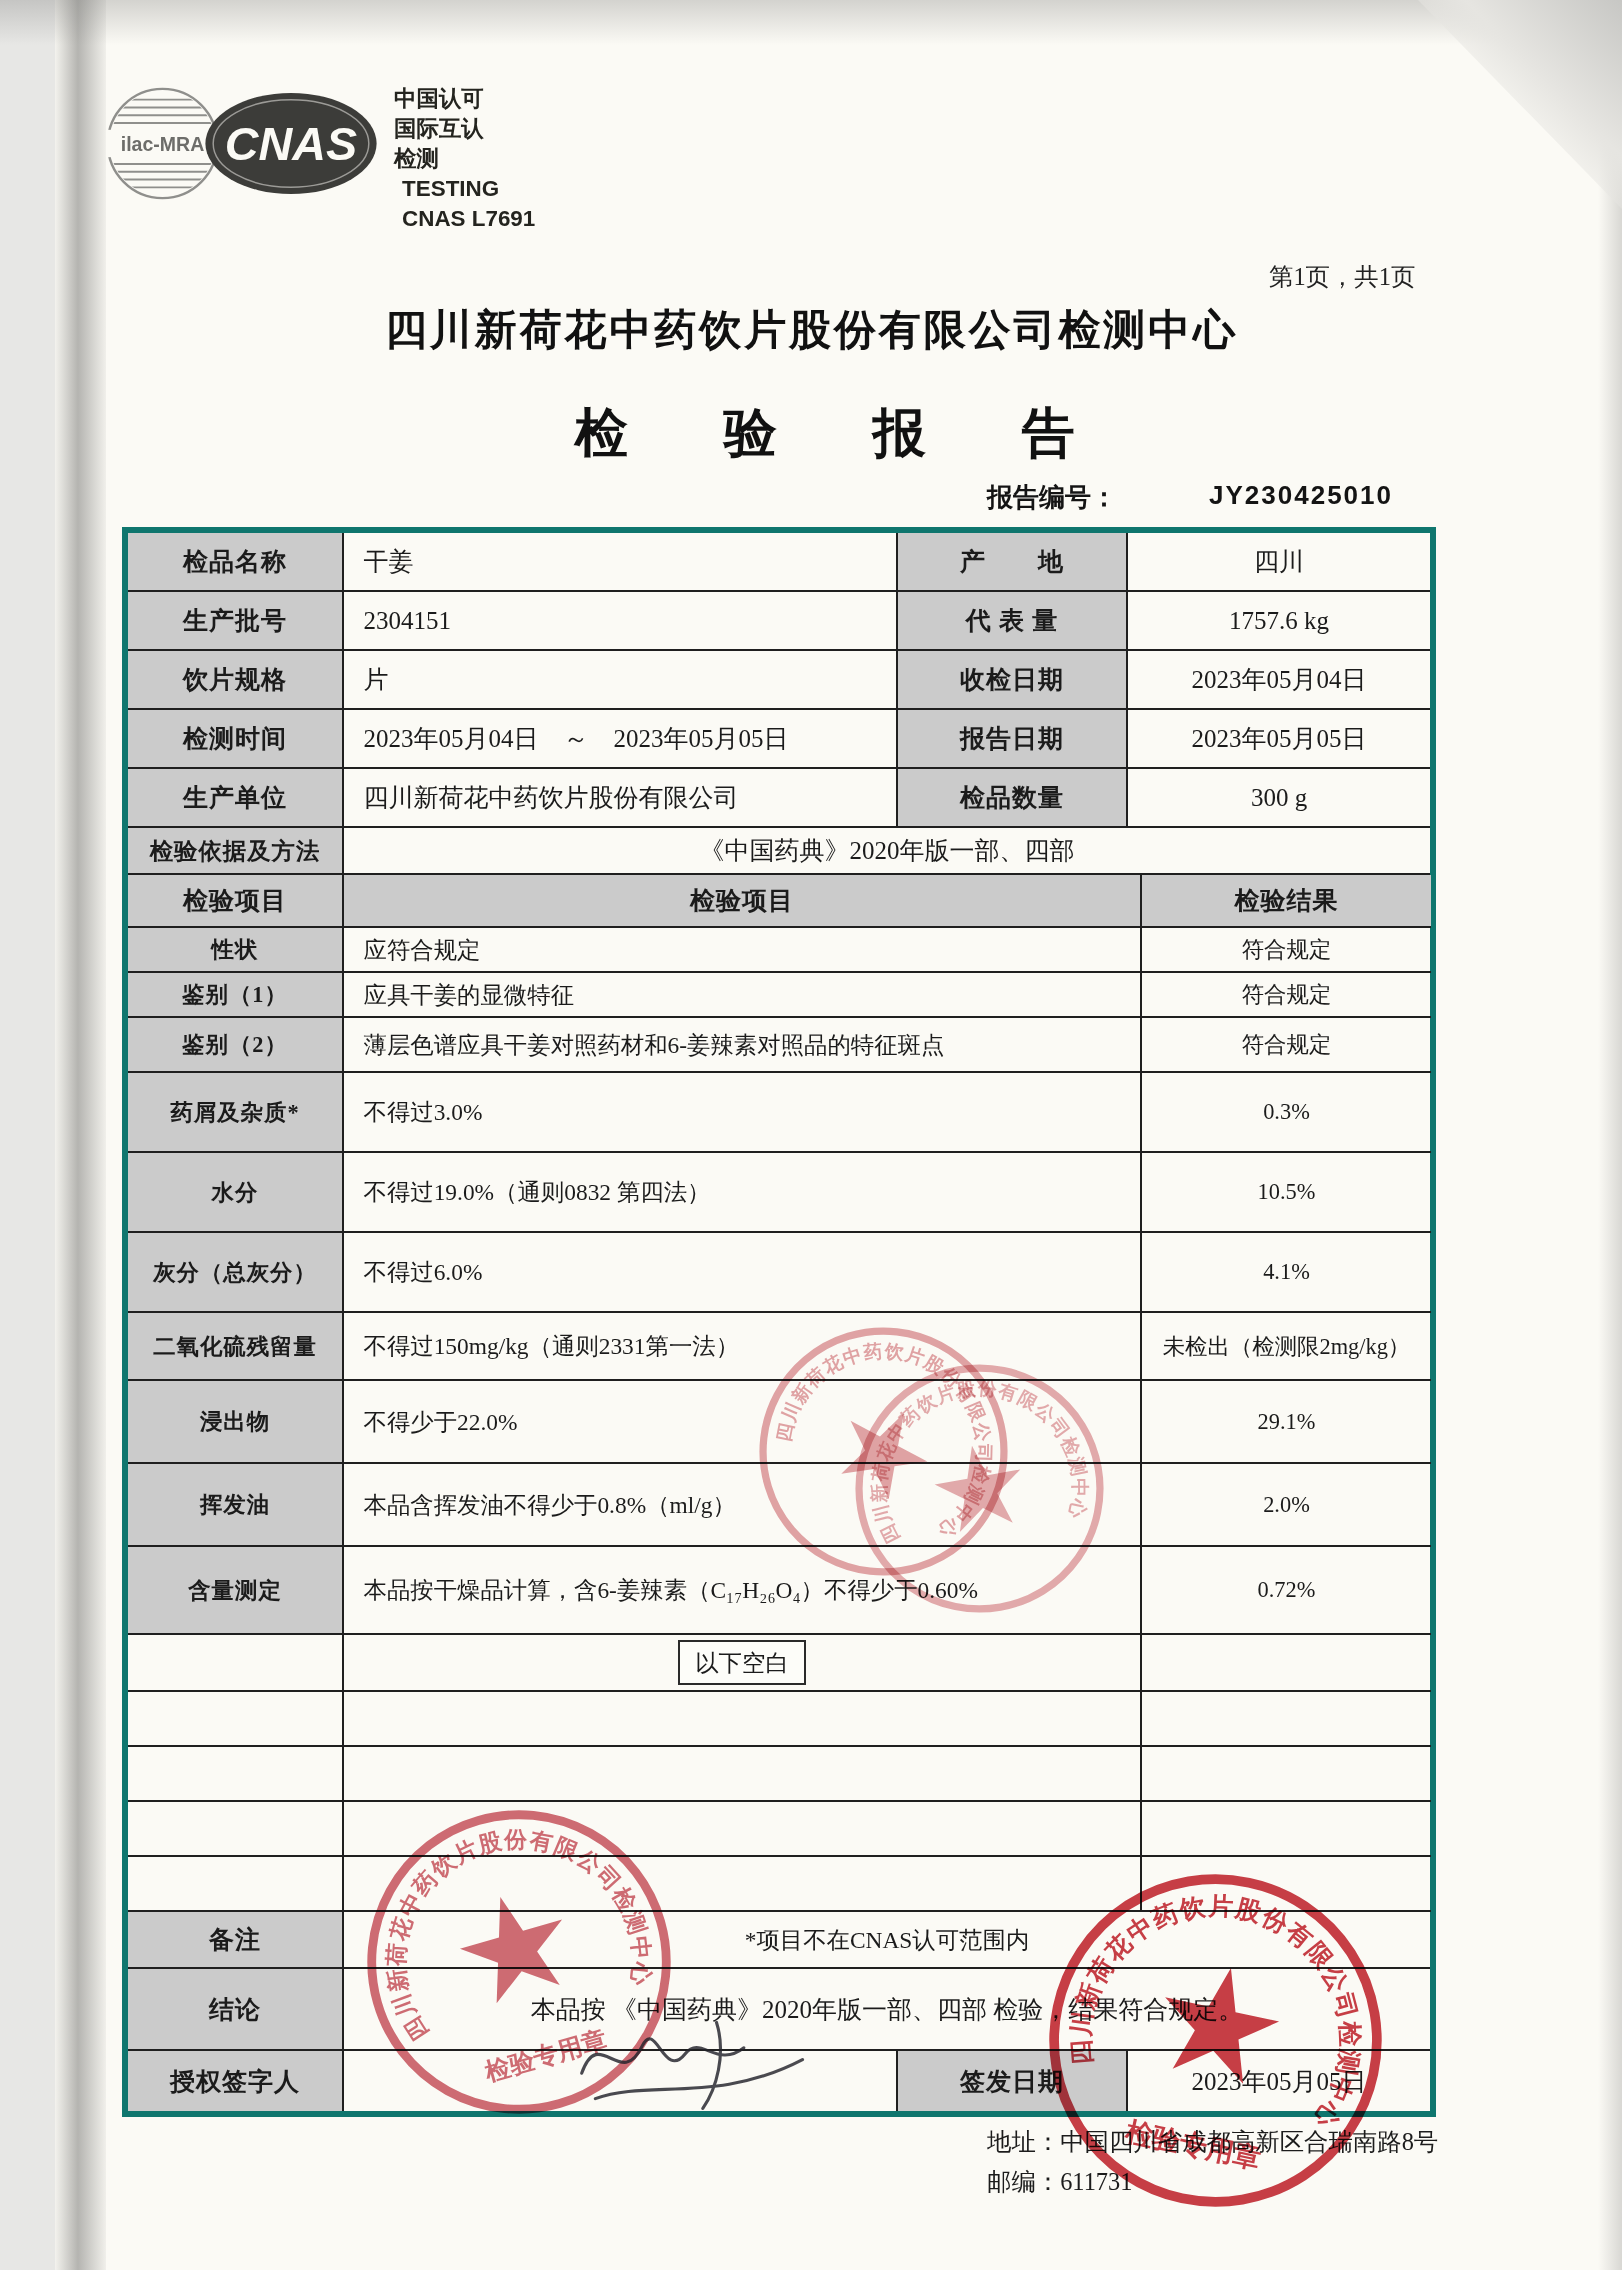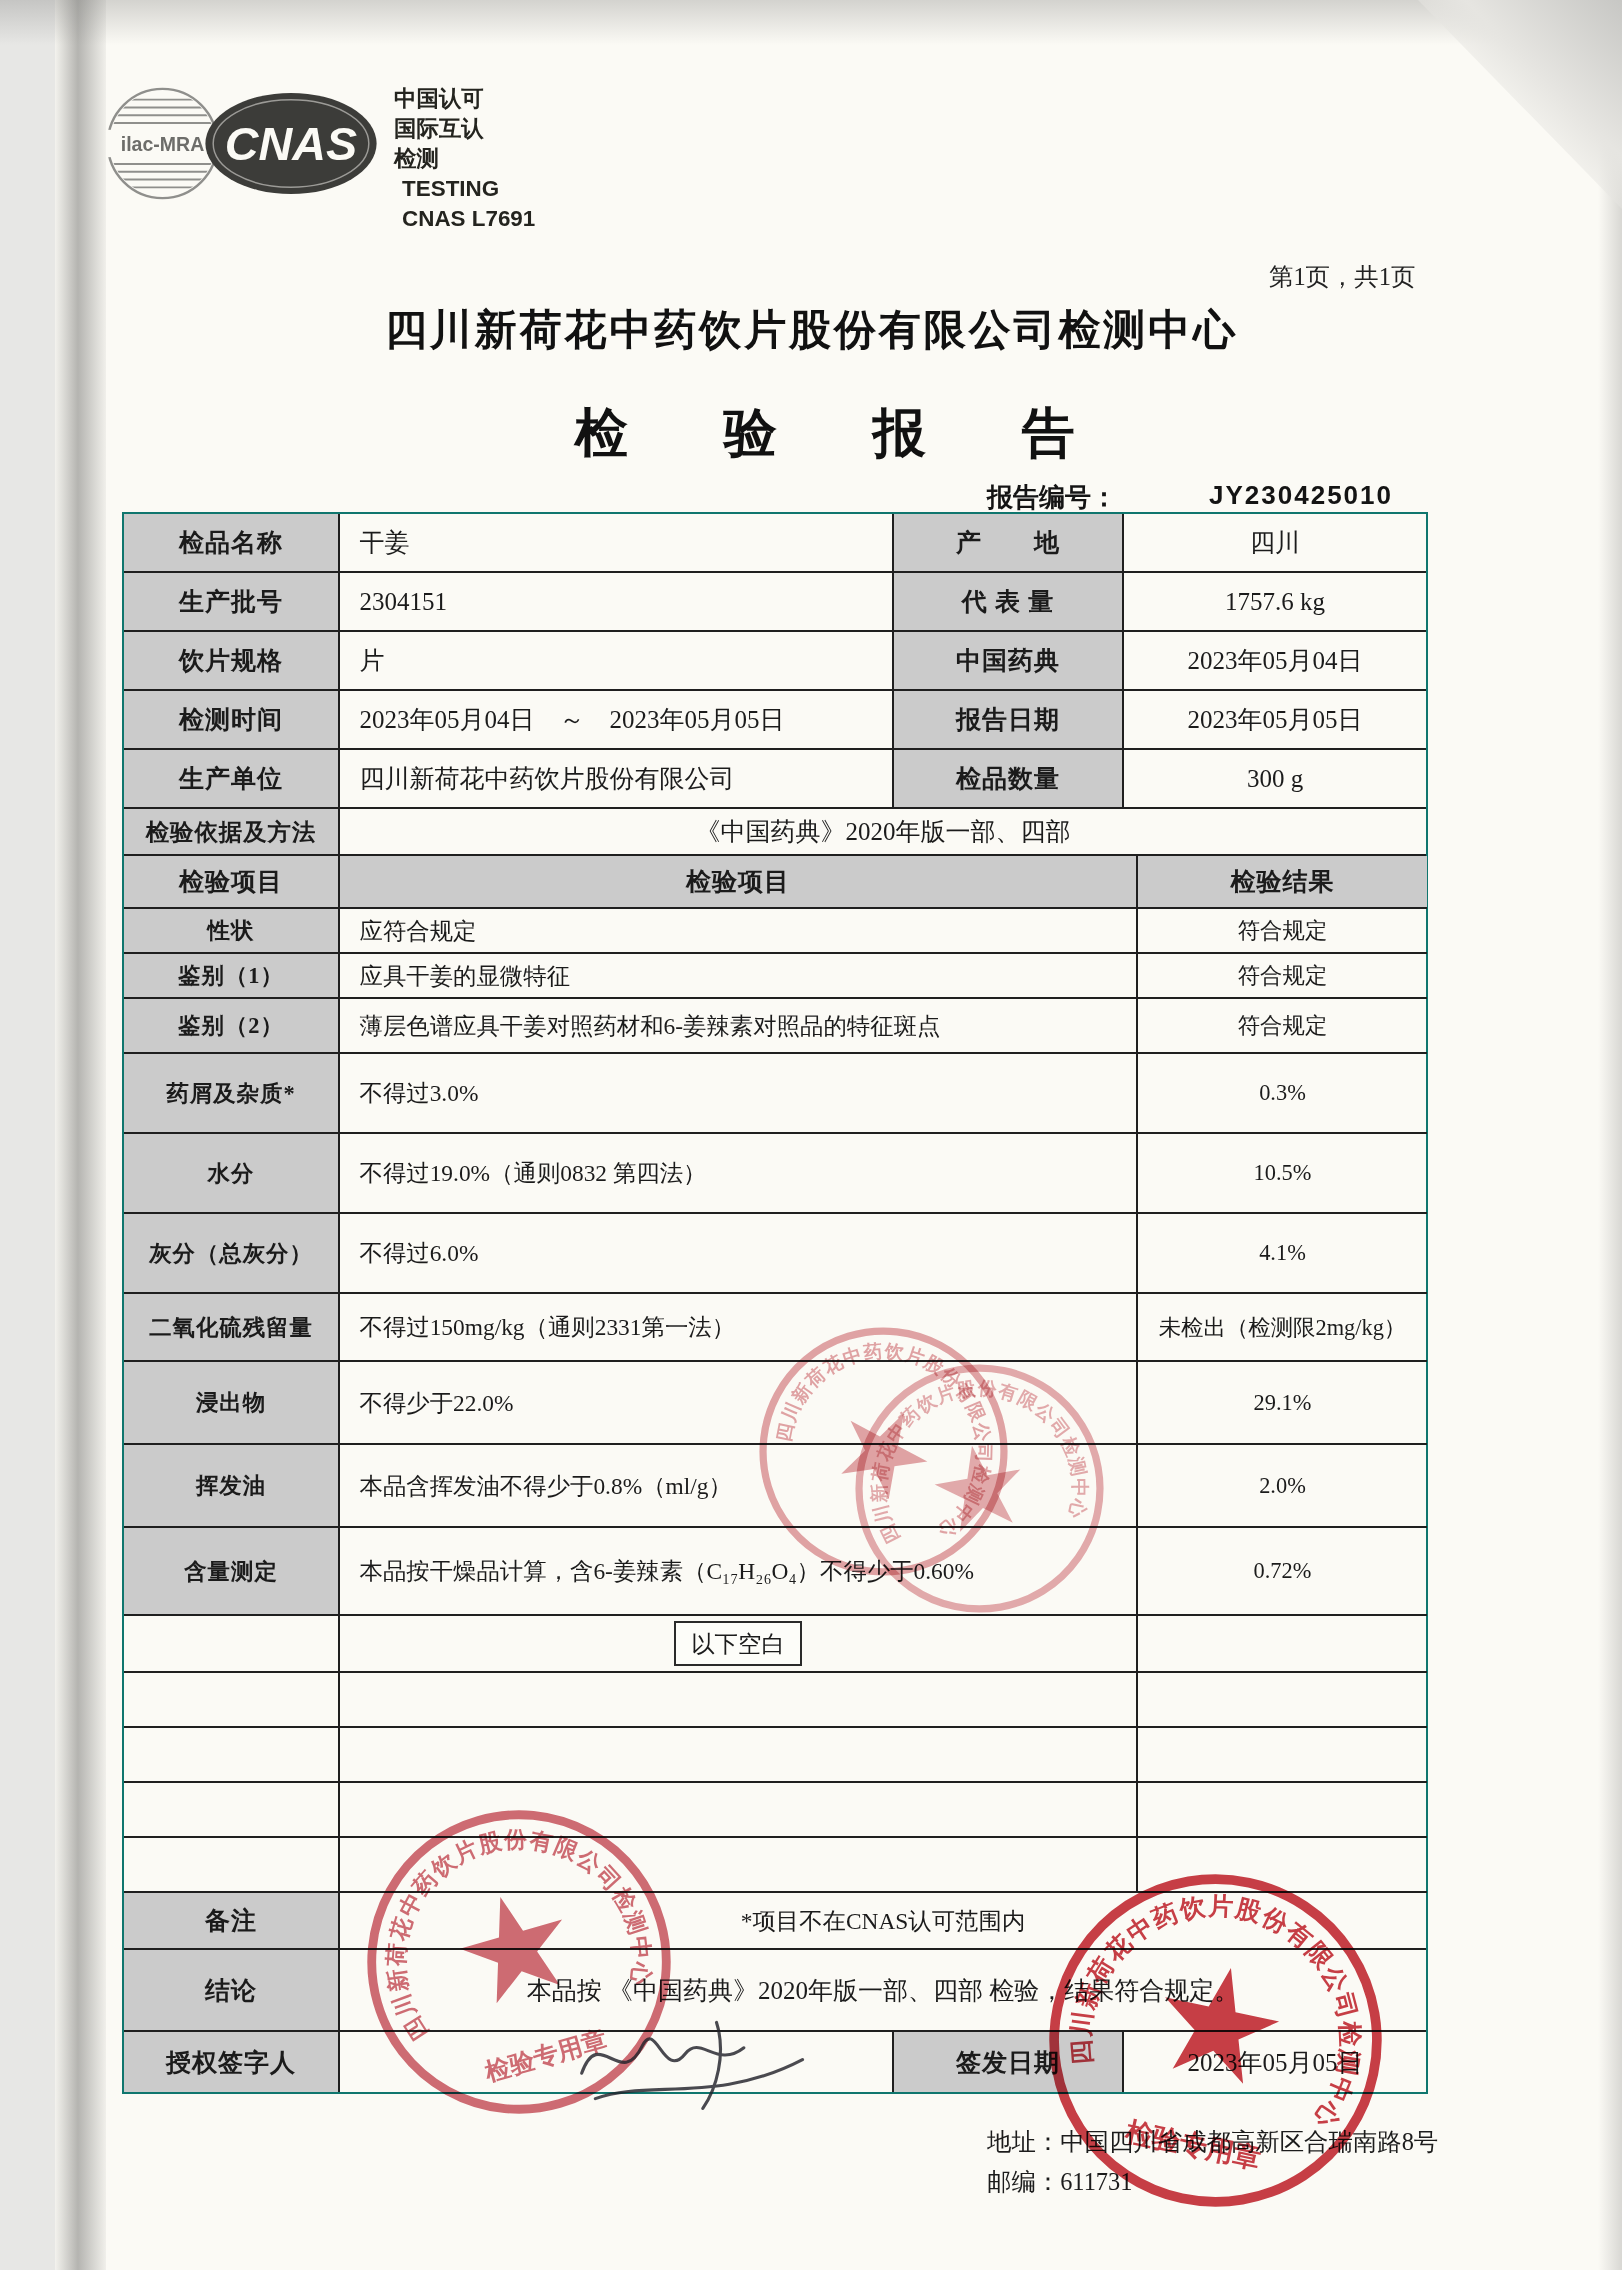--- a/index.html
+++ b/index.html
@@ -27,21 +27,21 @@
 
   .org-title{position:absolute;left:0;top:302px;width:100%;text-align:center;
         font-family:"Liberation Sans",sans-serif;font-size:42px;font-weight:700;letter-spacing:2.9px;color:#111;}
   .report-title{position:absolute;left:0;top:398px;width:100%;text-align:center;
         font-family:"Liberation Sans",sans-serif;font-size:53px;font-weight:700;letter-spacing:21.5px;color:#111;padding-left:24px;}
   .report-no{position:absolute;left:987px;top:480px;width:441px;display:flex;
         justify-content:space-between;font-size:26px;font-weight:700;color:#141414;padding-right:35px;box-sizing:border-box;}
   .report-no .val{letter-spacing:2px;font-family:"Liberation Sans",sans-serif;font-weight:600;}
 
   
-  .main-table{position:absolute;left:122px;top:512px;width:1302px;border:2px solid #0f766e;}
+  .main-table{position:absolute;left:122px;top:527px;width:1302px;border:6px solid #0f766e;}
   .tsec{display:grid;width:1302px;}
   .sec-info,.sec-sign{grid-template-columns:216px 554px 230px 302px;}
   .sec-info{grid-auto-rows:59px;}
   .sec-basis,.sec-remark,.sec-concl{grid-template-columns:216px 1086px;}
   .sec-basis{grid-auto-rows:47px;}
   .sec-results{grid-template-columns:216px 798px 289px;
         grid-template-rows:53px 45px 45px 55px 80px 80px 80px 68px 83px 83px 88px 57px 55px 55px 55px 55px;}
   .sec-remark{grid-auto-rows:57px;}
   .sec-concl{grid-auto-rows:82px;}
   .sec-sign{grid-auto-rows:60px;}
@@ -128,21 +128,21 @@
       <div class="c lab">产　　地</div>
       <div class="c nr">四川</div>
 
       <div class="c lab">生产批号</div>
       <div class="c left">2304151</div>
       <div class="c lab">代 表 量</div>
       <div class="c nr">1757.6  kg</div>
 
       <div class="c lab">饮片规格</div>
       <div class="c left">片</div>
-      <div class="c lab">中国药典</div>
+      <div class="c lab">收检日期</div>
       <div class="c nr">2023年05月04日</div>
 
       <div class="c lab">检测时间</div>
       <div class="c left">2023年05月04日　～　2023年05月05日</div>
       <div class="c lab">报告日期</div>
       <div class="c nr">2023年05月05日</div>
 
       <div class="c lab">生产单位</div>
       <div class="c left">四川新荷花中药饮片股份有限公司</div>
       <div class="c lab">检品数量</div>

